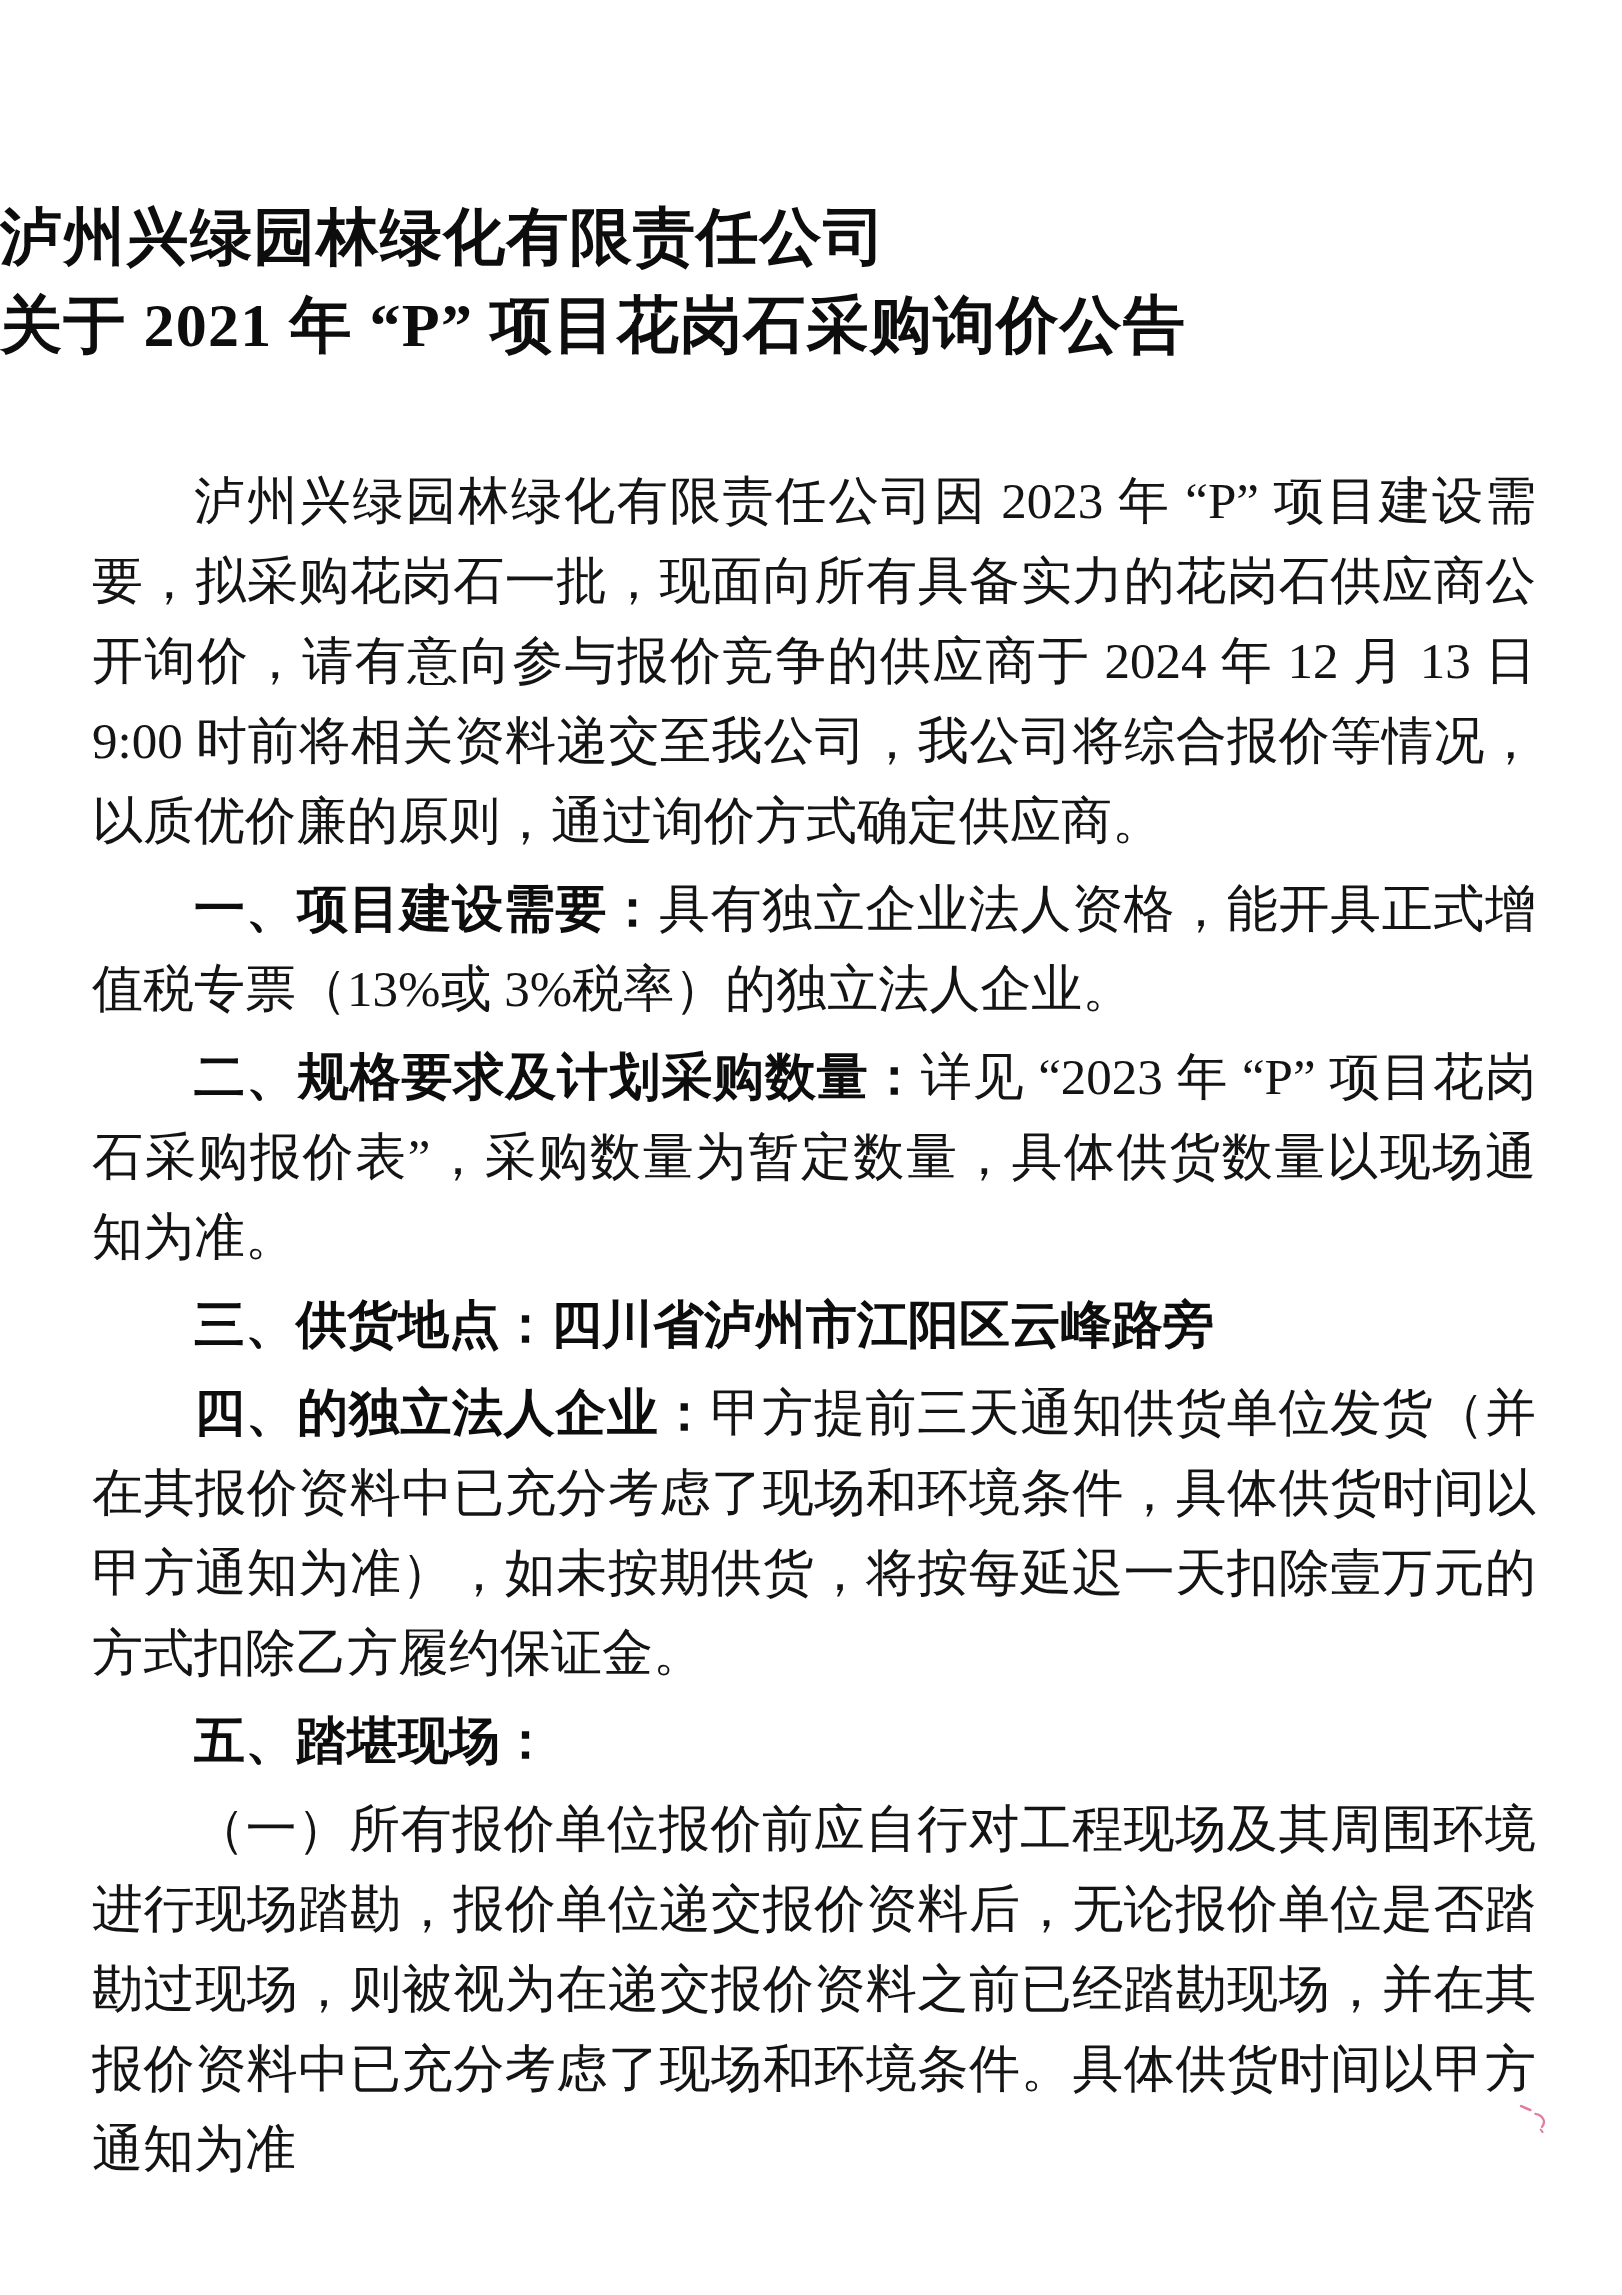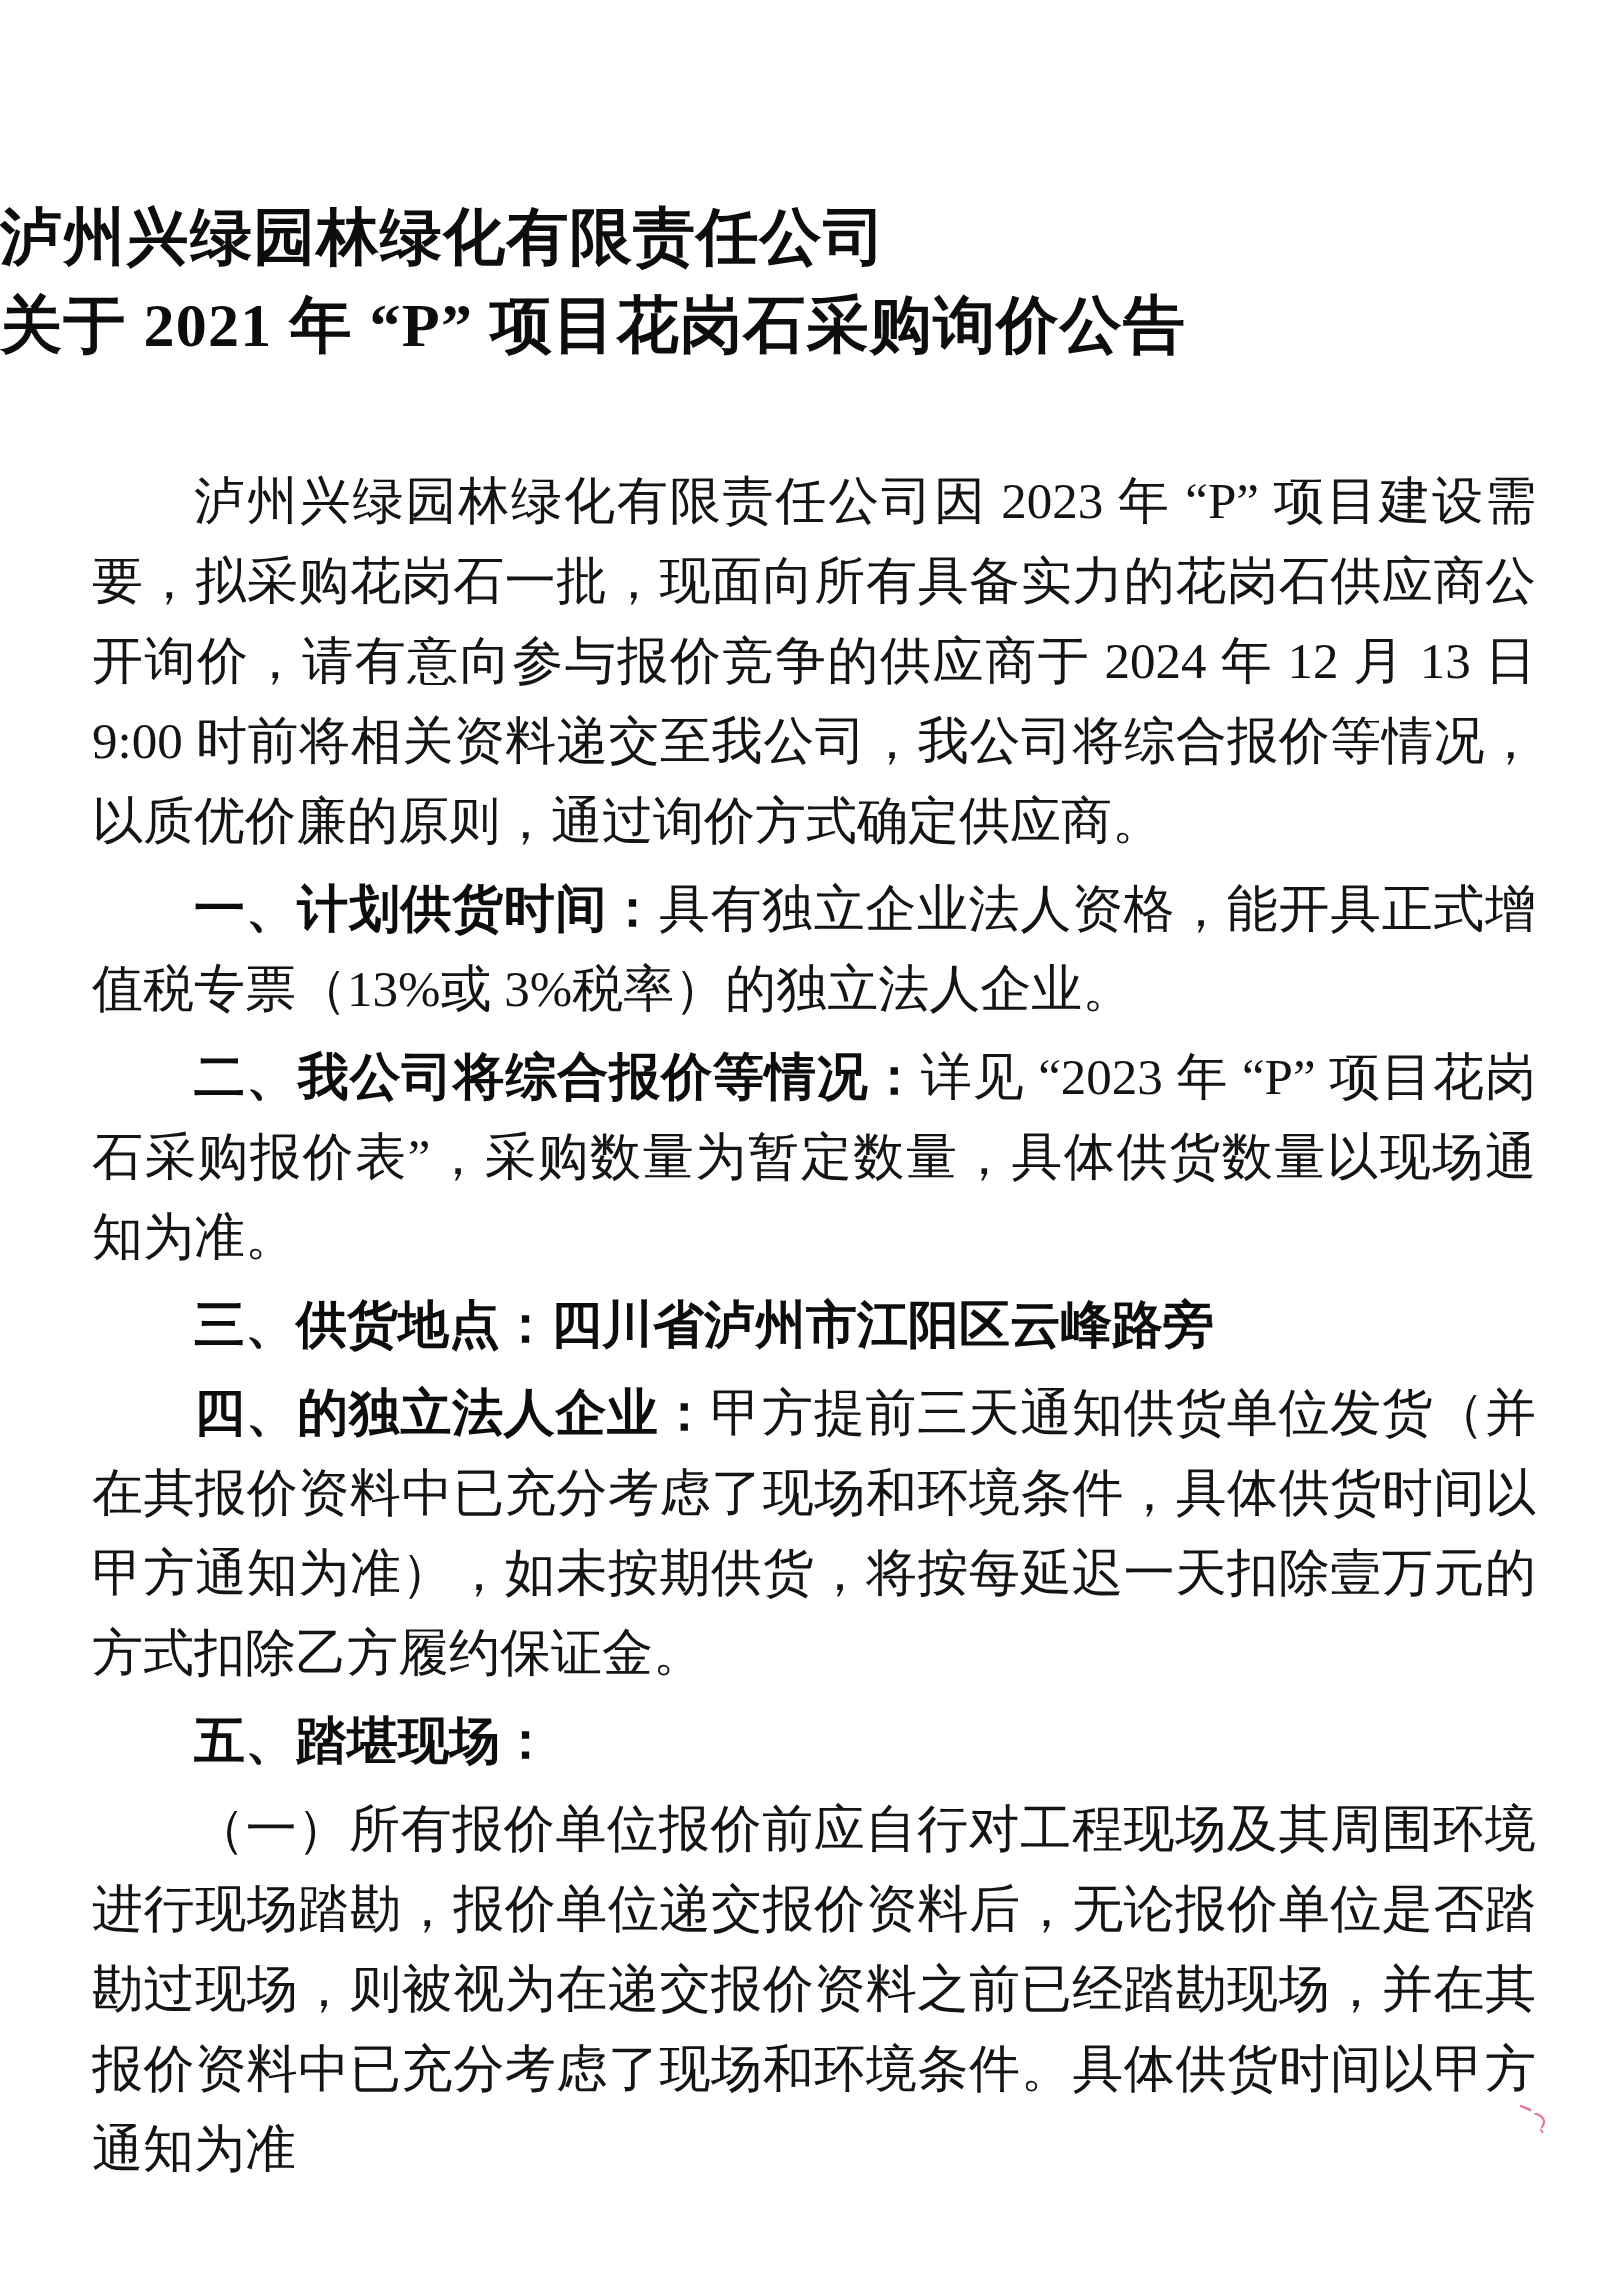--- a/index.html
+++ b/index.html
@@ -55,23 +55,23 @@
 <div class="page">
 
   <div class="title-block">
     <div>泸州兴绿园林绿化有限责任公司</div>
     <div>关于 2021 年 “P” 项目花岗石采购询价公告</div>
   </div>
 
   <div class="body-block">
     <p class="para"><span class="lead"></span><span>泸州兴绿园林绿化有限责任公司因 2023 年 “P” 项目建设需要，拟采购花岗石一批，现面向所有具备实力的花岗石供应商公开询价，请有意向参与报价竞争的供应商于 2024 年 12 月 13 日 9:00 时前将相关资料递交至我公司，我公司将综合报价等情况，以质优价廉的原则，通过询价方式确定供应商。</span></p>
 
-    <p class="para"><span class="lead">一、计划供货时间：</span><span>具有独立企业法人资格，能开具正式增值税专票（13%或 3%税率）的独立法人企业。</span></p>
+    <p class="para"><span class="lead">一、项目建设需要：</span><span>具有独立企业法人资格，能开具正式增值税专票（13%或 3%税率）的独立法人企业。</span></p>
 
-    <p class="para"><span class="lead">二、我公司将综合报价等情况：</span><span>详见 “2023 年 “P” 项目花岗石采购报价表”，采购数量为暂定数量，具体供货数量以现场通知为准。</span></p>
+    <p class="para"><span class="lead">二、规格要求及计划采购数量：</span><span>详见 “2023 年 “P” 项目花岗石采购报价表”，采购数量为暂定数量，具体供货数量以现场通知为准。</span></p>
 
     <p class="para"><span class="lead">三、供货地点：四川省泸州市江阳区云峰路旁</span><span></span></p>
 
     <p class="para"><span class="lead">四、的独立法人企业：</span><span>甲方提前三天通知供货单位发货（并在其报价资料中已充分考虑了现场和环境条件，具体供货时间以甲方通知为准），如未按期供货，将按每延迟一天扣除壹万元的方式扣除乙方履约保证金。</span></p>
 
     <p class="para"><span class="lead">五、踏堪现场：</span><span></span></p>
 
     <p class="para"><span class="lead"></span><span>（一）所有报价单位报价前应自行对工程现场及其周围环境进行现场踏勘，报价单位递交报价资料后，无论报价单位是否踏勘过现场，则被视为在递交报价资料之前已经踏勘现场，并在其报价资料中已充分考虑了现场和环境条件。具体供货时间以甲方通知为准</span></p>
   </div>
 

